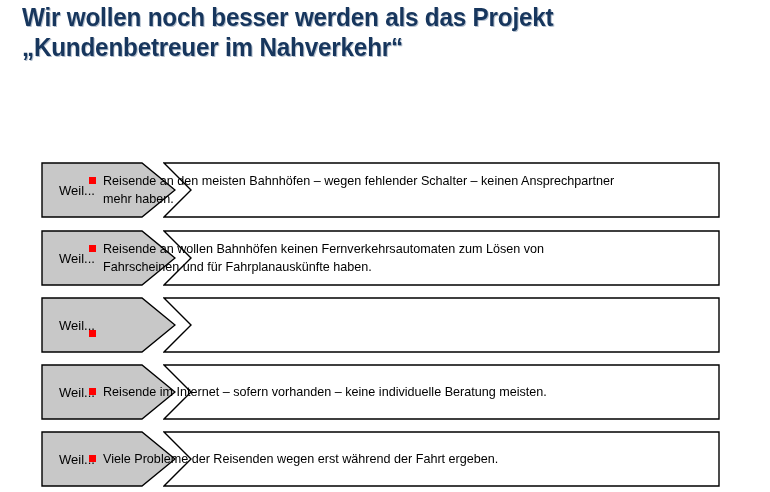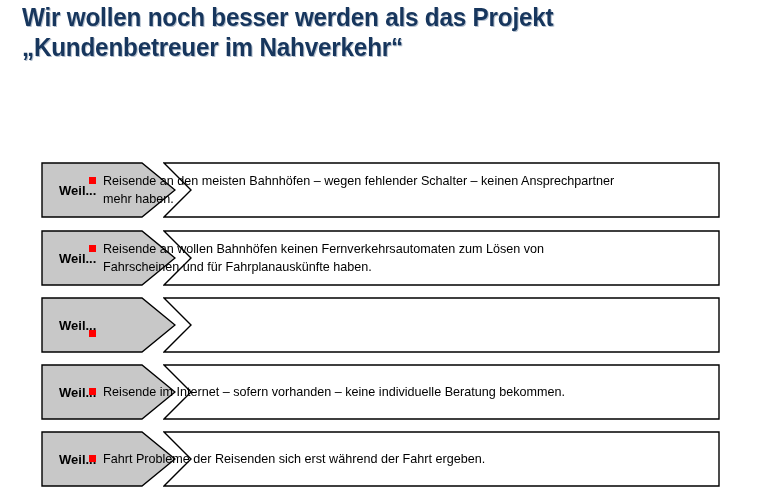--- a/index.html
+++ b/index.html
@@ -54,21 +54,21 @@
     width: 135px;
     height: 56px;
   }
   .reason-tag-label {
     position: absolute;
     left: 18px;
     top: 50%;
     transform: translateY(-50%);
     font-family: "Liberation Sans", sans-serif;
     font-size: 13px;
-    font-weight: bold;
+    font-weight: normal;
     color: #000000;
     z-index: 3;
     pointer-events: none;
   }
 
   
   .reason-body {
     position: absolute;
     left: 122px;
     top: 0;
@@ -177,38 +177,38 @@
     </div>
     <div class="reason-tag-label">Weil...</div>
     <div class="reason-body">
       <svg width="584" height="56" viewBox="0 0 584 56" xmlns="http://www.w3.org/2000/svg">
         <polygon points="1,1 556,1 556,55 1,55 28,28" fill="#FFFFFF" stroke="#000000" stroke-width="1.4"></polygon>
       </svg>
     </div>
     <div class="reason-text">
       <div class="bullet-line">
         <span class="bullet-square"></span>
-        <span>Reisende im Internet – sofern vorhanden – keine individuelle Beratung bekommen.</span>
+        <span>Reisende im Internet – sofern vorhanden – keine individuelle Beratung meisten.</span>
       </div>
     </div>
   </div>
 
   <div class="reason-row" style="top:431px;">
     <div class="reason-tag-shape">
       <svg width="135" height="56" viewBox="0 0 135 56" xmlns="http://www.w3.org/2000/svg">
         <polygon points="1,1 101,1 134,28 101,55 1,55" fill="#C8C8C8" stroke="#000000" stroke-width="1.4"></polygon>
       </svg>
     </div>
     <div class="reason-tag-label">Weil...</div>
     <div class="reason-body">
       <svg width="584" height="56" viewBox="0 0 584 56" xmlns="http://www.w3.org/2000/svg">
         <polygon points="1,1 556,1 556,55 1,55 28,28" fill="#FFFFFF" stroke="#000000" stroke-width="1.4"></polygon>
       </svg>
     </div>
     <div class="reason-text">
       <div class="bullet-line">
         <span class="bullet-square"></span>
-        <span>Fahrt Probleme der Reisenden sich erst während der Fahrt ergeben.</span>
+        <span>Viele Probleme der Reisenden wegen erst während der Fahrt ergeben.</span>
       </div>
     </div>
   </div>
 
 </div>
 
 </body></html>

